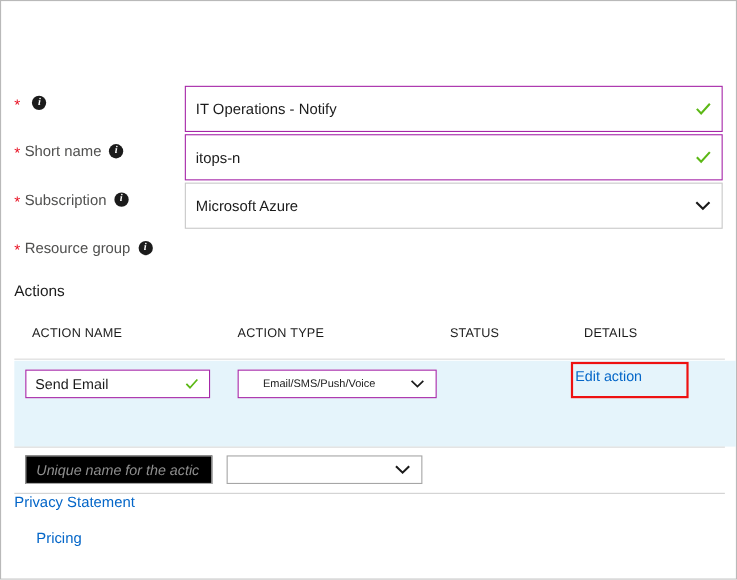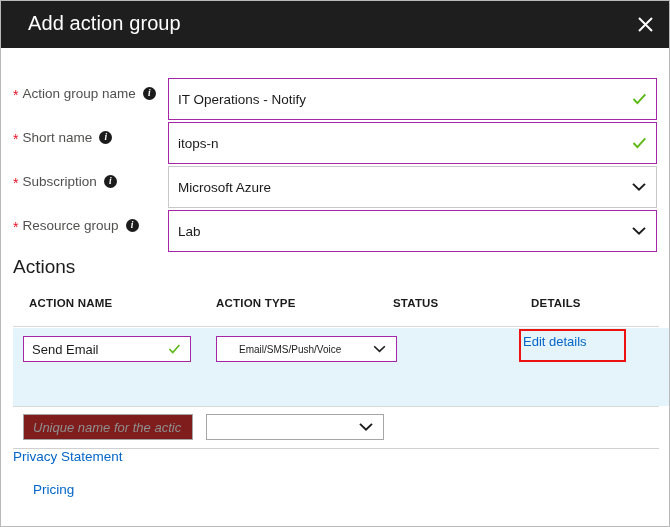--- a/index.html
+++ b/index.html
@@ -136,44 +136,44 @@
     top: 50%;
     transform: translateY(-50%);
     line-height: 0;
   }
 
   
   .section-title {
     position: absolute;
     left: 12px;
     top: 255px;
-    font-size: 19px;
+    font-size: 14px;
     color: #1b1b1b;
     font-weight: 400;
   }
 
   .tbl-head {
     position: absolute;
     left: 0;
     top: 296px;
     width: 670px;
     height: 24px;
   }
   .th {
     position: absolute;
     top: 0;
     font-size: 11.5px;
-    font-weight: bold;
+    font-weight: normal;
     color: #1b1b1b;
     letter-spacing: .2px;
     white-space: nowrap;
   }
   .th.c0 { left: 28px; }
   .th.c1 { left: 215px; }
-  .th.c2 { left: 392px; }
+  .th.c2 { left: 408px; }
   .th.c3 { left: 530px; }
 
   .row-sep {
     position: absolute;
     left: 12px;
     width: 646px;
     height: 1px;
     background: #d9d9d9;
   }
 
@@ -256,21 +256,21 @@
     height: 40px;
   }
   .empty-name {
     position: absolute;
     left: 10px;
     top: 7px;
     width: 170px;
     height: 26px;
     box-sizing: border-box;
     border: 1px solid #a6a6a6;
-    background: #7f1d1d;
+    background: #000000;
   }
   .empty-name .ph {
     position: absolute;
     left: 9px; top: 0; height: 100%;
     display: flex; align-items: center;
     font-size: 13px;
     color: #8f8f8f;
     font-style: italic;
     white-space: nowrap;
     overflow: hidden;
@@ -305,35 +305,26 @@
     white-space: nowrap;
   }
   .flink.l1 { top: 448px; }
   .flink.l2 { top: 481px; margin-left: 20px; }
 </style>
 </head>
 <body>
 
 <div class="blade">
 
-  <div class="titlebar">
-    <div class="titlebar-text">Add action group</div>
-    <div class="close-btn">
-      <svg width="17" height="17" viewBox="0 0 17 17" aria-hidden="true">
-        <path d="M2 2 L15 15 M15 2 L2 15" stroke="#ffffff" stroke-width="2" fill="none"></path>
-      </svg>
-    </div>
-  </div>
 
   <div class="form-area">
 
     <div class="frow" style="top:30px;">
       <div class="flabel">
         <span class="req-star">*</span>
-        <span>Action group name</span>
         <span class="info-icon">i</span>
       </div>
       <div class="fctl valid">
         <span class="val">IT Operations - Notify</span>
         <span class="ok-check">
           <svg width="15" height="13" viewBox="0 0 15 13" aria-hidden="true">
             <path d="M1.5 6.5 L5.4 10.6 L13.3 1.8" stroke="#5cb816" stroke-width="1.9" fill="none"></path>
           </svg>
         </span>
       </div>
@@ -369,28 +360,20 @@
           </svg>
         </span>
       </div>
     </div>
 
     <div class="frow" style="top:162px;">
       <div class="flabel">
         <span class="req-star">*</span>
         <span>Resource group</span>
         <span class="info-icon">i</span>
-      </div>
-      <div class="fctl valid">
-        <span class="val">Lab</span>
-        <span class="chev">
-          <svg width="14" height="9" viewBox="0 0 14 9" aria-hidden="true">
-            <path d="M1 1.4 L7 7.2 L13 1.4" stroke="#1b1b1b" stroke-width="2" fill="none"></path>
-          </svg>
-        </span>
       </div>
     </div>
   </div>
 
   <div class="section-title">Actions</div>
 
   <div class="tbl-head">
     <span class="th c0">ACTION NAME</span>
     <span class="th c1">ACTION TYPE</span>
     <span class="th c2">STATUS</span>
@@ -409,21 +392,21 @@
       </span>
     </div>
     <div class="act-type">
       <span class="val">Email/SMS/Push/Voice</span>
       <span class="chev">
         <svg width="13" height="8" viewBox="0 0 14 9" aria-hidden="true">
           <path d="M1 1.4 L7 7.2 L13 1.4" stroke="#1b1b1b" stroke-width="1.8" fill="none"></path>
         </svg>
       </span>
     </div>
-    <div class="details-link">Edit details</div>
+    <div class="details-link">Edit action</div>
     <div class="annot-box"></div>
   </div>
 
   <div class="row-sep" style="top:405px;"></div>
 
   <div class="empty-row">
     <div class="empty-name">
       <span class="ph">Unique name for the actic</span>
     </div>
     <div class="empty-type">

